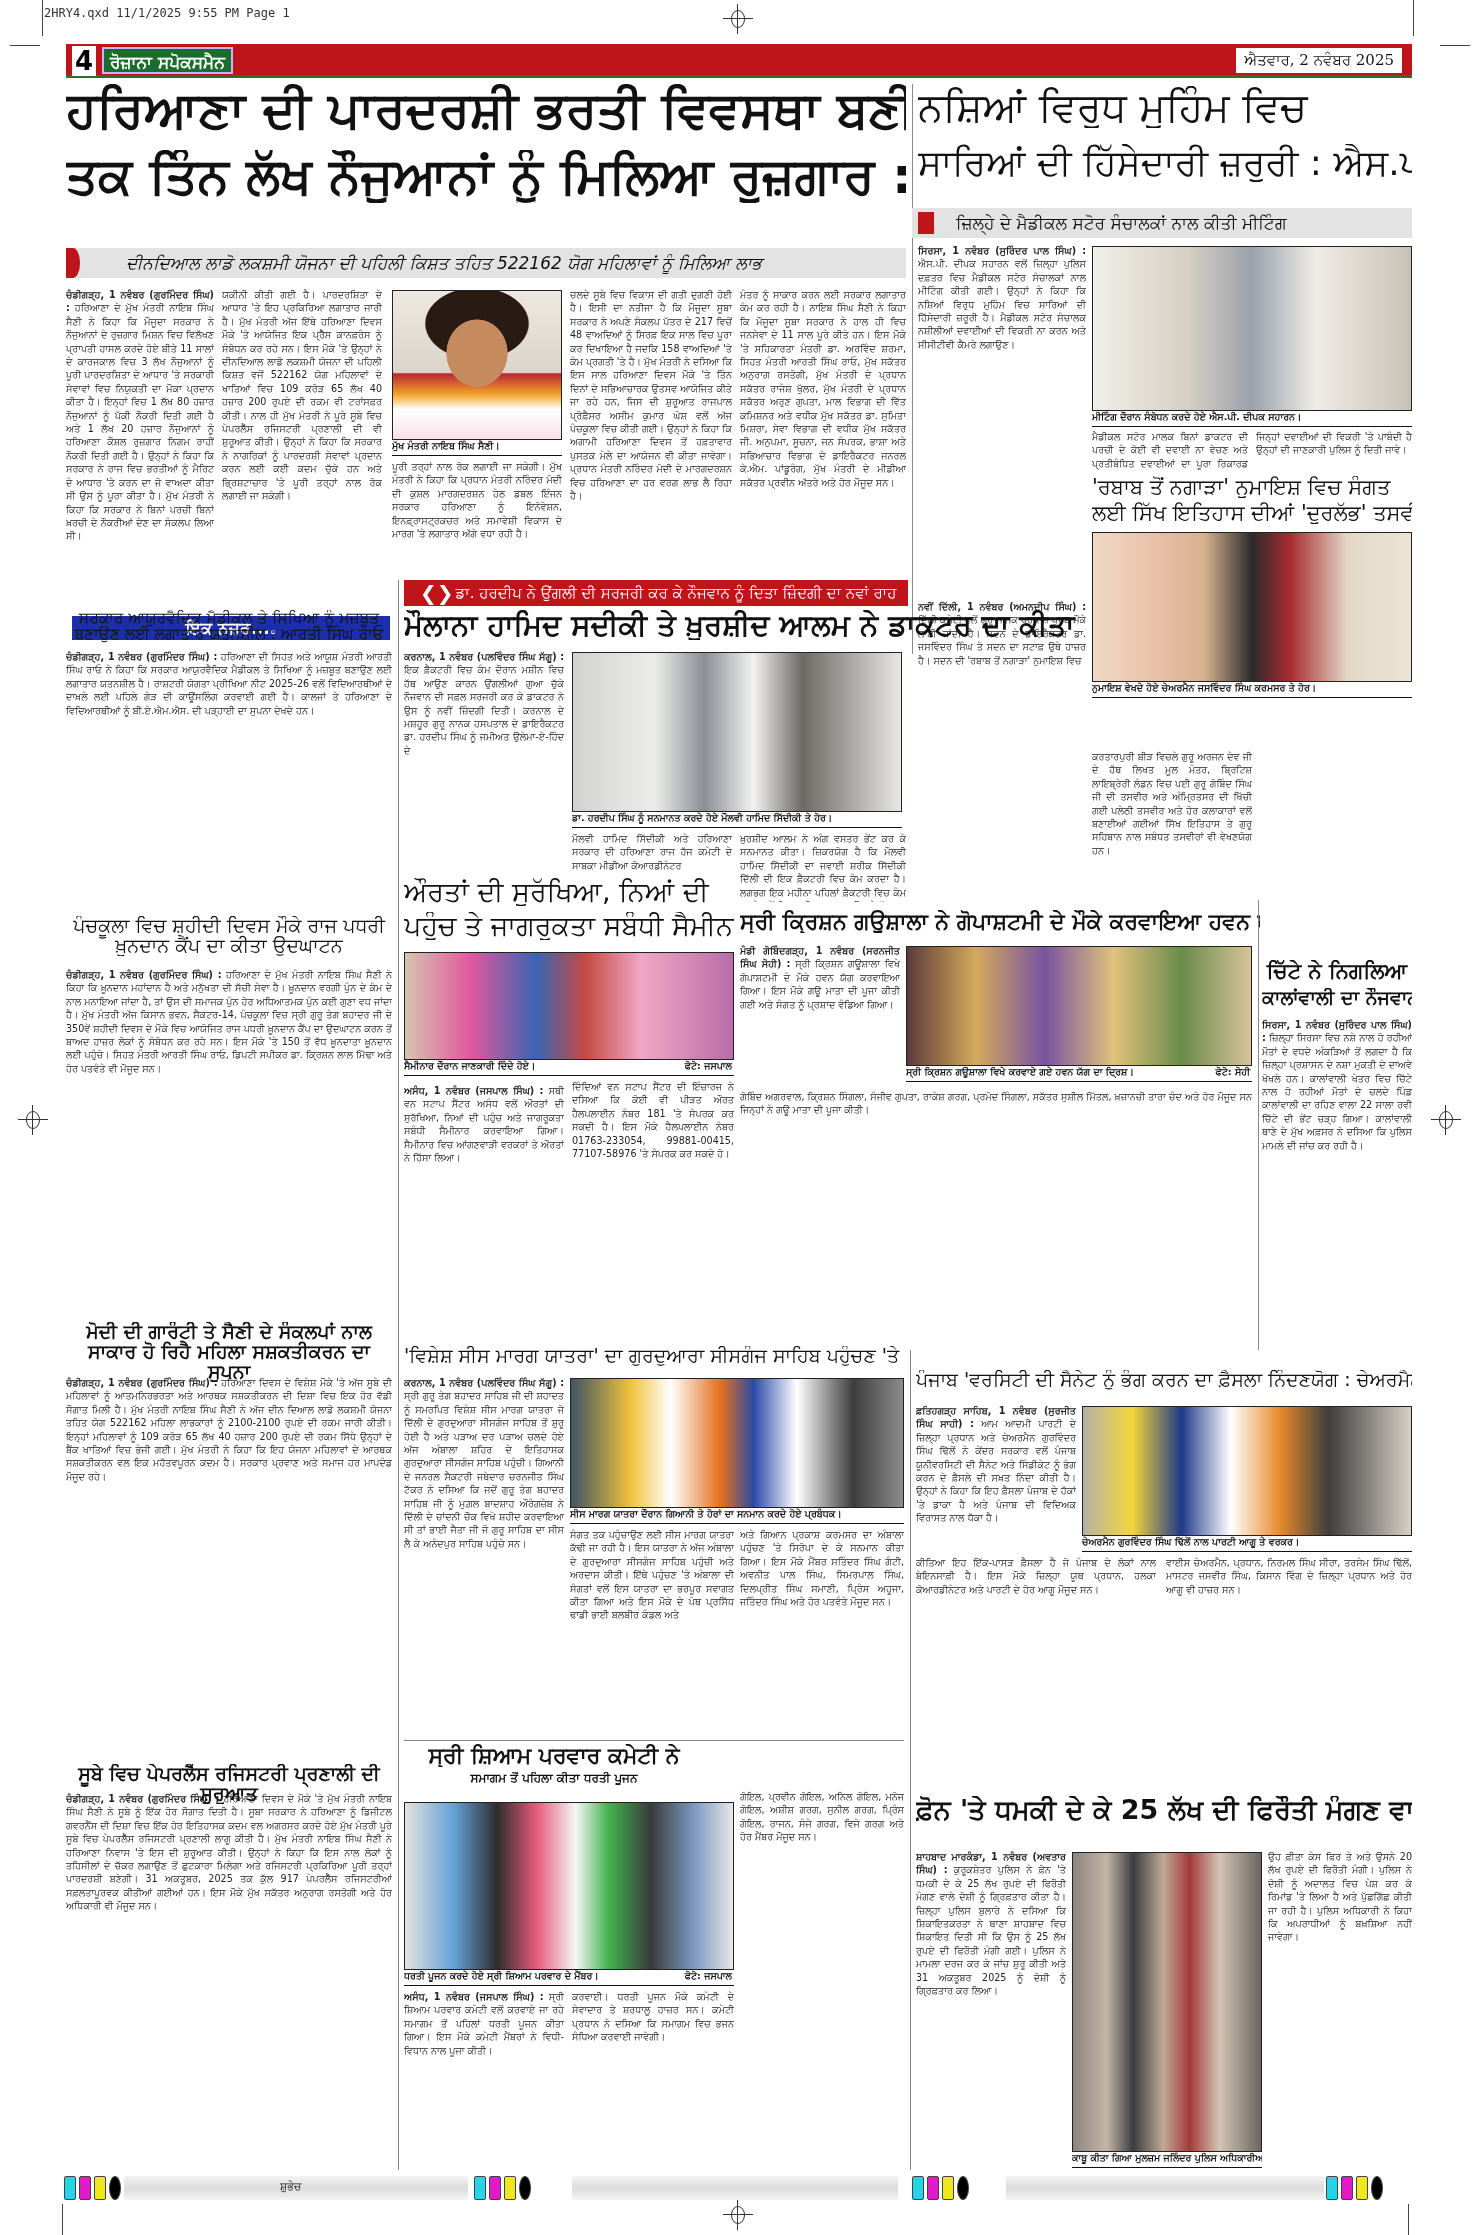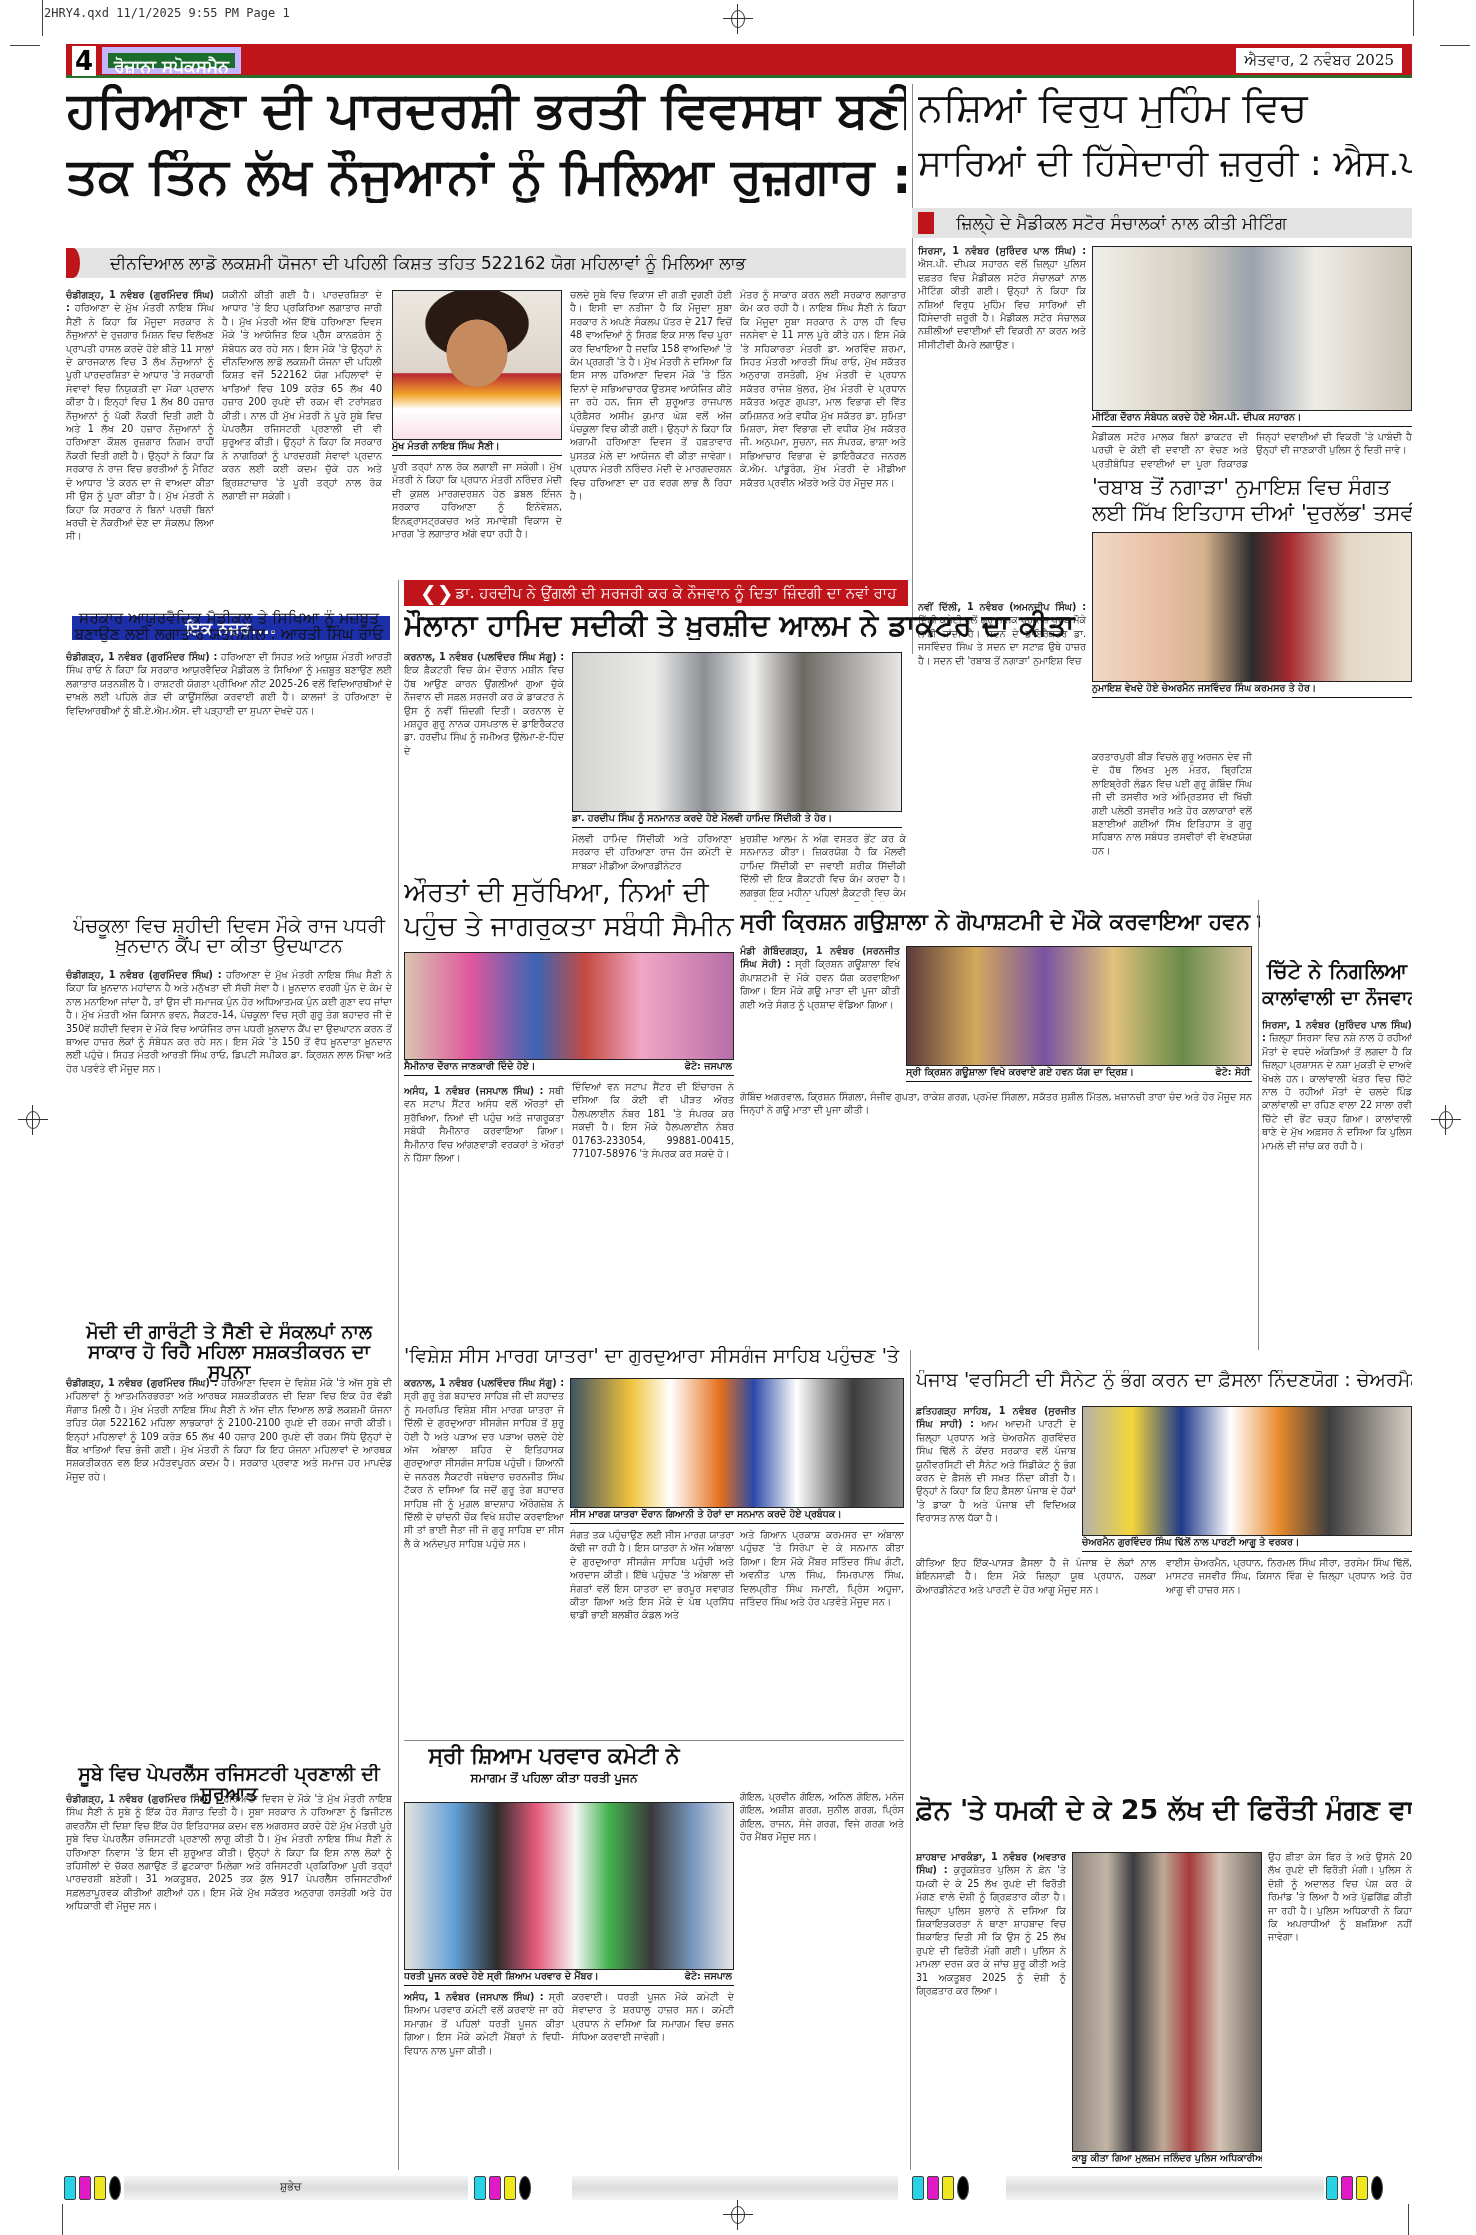--- a/index.html
+++ b/index.html
@@ -10,21 +10,21 @@
   .reg { position: absolute; width: 30px; height: 30px; }
   .reg::before { content: ""; position: absolute; left: 14px; top: 0; width: 1px; height: 30px; background: #333; }
   .reg::after { content: ""; position: absolute; left: 0; top: 14px; width: 30px; height: 1px; background: #333; }
   .reg span { position: absolute; left: 8px; top: 6px; width: 14px; height: 18px; border: 1px solid #333; border-radius: 50%; }
   .trim-v { position: absolute; width: 1px; background: #444; }
   .trim-h { position: absolute; height: 1px; background: #444; }
 
   
   .masthead { position: absolute; left: 66px; top: 44px; width: 1346px; height: 34px; background: #c0141b; border-bottom: 3px solid #2a6e2e; }
   .page-no { position: absolute; left: 6px; top: 2px; width: 24px; height: 30px; background: #fff; font: bold 26px "DejaVu Sans", sans-serif; color: #000; text-align: center; line-height: 30px; }
-  .paper-name { position: absolute; left: 36px; top: 3px; padding: 0 6px; height: 27px; background: #1b6d2d; color: #fff; font: bold 17px "DejaVu Sans", sans-serif; line-height: 27px; border: 6px solid #c4b5fd; }
+  .paper-name { position: absolute; left: 36px; top: 3px; padding: 0 6px; height: 27px; background: #1b6d2d; color: #fff; font: bold 17px "DejaVu Sans", sans-serif; line-height: 27px; border: 2px solid #c4b5fd; }
   .section-banner { position: absolute; left: 520px; top: 0; width: 430px; height: 31px; background: #fff; color: #111; font: bold 22px "DejaVu Sans", sans-serif; line-height: 31px; text-align: center; }
   .section-banner::before { content: ""; position: absolute; left: -22px; top: 0; border-top: 16px solid transparent; border-bottom: 15px solid transparent; border-right: 22px solid #fff; }
   .section-banner::after { content: ""; position: absolute; right: -22px; top: 0; border-top: 16px solid transparent; border-bottom: 15px solid transparent; border-left: 22px solid #fff; }
   .date-box { position: absolute; right: 10px; top: 4px; padding: 0 8px; height: 25px; background: #fff; color: #111; font: 15px "DejaVu Serif", serif; line-height: 25px; }
 
   
   .hl { position: absolute; font-family: "DejaVu Sans", sans-serif; font-weight: bold; color: #111; line-height: 1.05; white-space: nowrap; overflow: hidden; }
   .hl-light { font-weight: normal; }
   .sub-bar { position: absolute; background: #e3e3e3; color: #111; font-family: "DejaVu Sans", sans-serif; white-space: nowrap; overflow: hidden; }
   .sub-bar .dot { position: absolute; left: 0; top: 0; width: 14px; height: 100%; background: #c0141b; border-radius: 0 50% 50% 0; }
@@ -85,21 +85,21 @@
 <div class="trim-h" style="left:1440px; top:45px; width:30px;"></div>
 
 <div class="masthead">
   <div class="page-no">4</div>
   <div class="paper-name">ਰੋਜ਼ਾਨਾ ਸਪੋਕਸਮੈਨ</div>
   <div class="date-box">ਐਤਵਾਰ, 2 ਨਵੰਬਰ 2025</div>
 </div>
 
 <div class="hl" style="left:66px; top:84px; width:840px; font-size:50px;">ਹਰਿਆਣਾ ਦੀ ਪਾਰਦਰਸ਼ੀ ਭਰਤੀ ਵਿਵਸਥਾ ਬਣੀ ਮਿਸਾਲ, ਹੁਣ</div>
 <div class="hl" style="left:66px; top:150px; width:840px; font-size:50px;">ਤਕ ਤਿੰਨ ਲੱਖ ਨੌਜੁਆਨਾਂ ਨੂੰ ਮਿਲਿਆ ਰੁਜ਼ਗਾਰ : ਮੁੱਖ ਮੰਤਰੀ</div>
-<div class="sub-bar" style="left:66px; top:248px; width:840px; height:30px; font-size:17px; line-height:30px; padding-left:44px;">
+<div class="sub-bar" style="left:66px; top:248px; width:840px; height:30px; font-size:17px; line-height:30px; padding-left:60px;font-style:italic;">
   <span class="dot"></span>
   <span>ਦੀਨਦਿਆਲ ਲਾਡੋ ਲਕਸ਼ਮੀ ਯੋਜਨਾ ਦੀ ਪਹਿਲੀ ਕਿਸ਼ਤ ਤਹਿਤ 522162 ਯੋਗ ਮਹਿਲਾਵਾਂ ਨੂੰ ਮਿਲਿਆ ਲਾਭ</span>
 </div>
 
 <div class="col" style="left:66px; top:288px; width:148px; height:330px;">
   <b>ਚੰਡੀਗੜ੍ਹ, 1 ਨਵੰਬਰ (ਗੁਰਮਿੰਦਰ ਸਿੰਘ) :</b>
   <span>ਹਰਿਆਣਾ ਦੇ ਮੁੱਖ ਮੰਤਰੀ ਨਾਇਬ ਸਿੰਘ ਸੈਣੀ ਨੇ ਕਿਹਾ ਕਿ ਮੌਜੂਦਾ ਸਰਕਾਰ ਨੇ ਨੌਜੁਆਨਾਂ ਦੇ ਰੁਜ਼ਗਾਰ ਮਿਸ਼ਨ ਵਿਚ ਵਿਲੱਖਣ ਪ੍ਰਾਪਤੀ ਹਾਸਲ ਕਰਦੇ ਹੋਏ ਬੀਤੇ 11 ਸਾਲਾਂ ਦੇ ਕਾਰਜਕਾਲ ਵਿਚ 3 ਲੱਖ ਨੌਜੁਆਨਾਂ ਨੂੰ ਪੂਰੀ ਪਾਰਦਰਸ਼ਿਤਾ ਦੇ ਆਧਾਰ 'ਤੇ ਸਰਕਾਰੀ ਸੇਵਾਵਾਂ ਵਿਚ ਨਿਯੁਕਤੀ ਦਾ ਮੌਕਾ ਪ੍ਰਦਾਨ ਕੀਤਾ ਹੈ। ਇਨ੍ਹਾਂ ਵਿਚ 1 ਲੱਖ 80 ਹਜ਼ਾਰ ਨੌਜੁਆਨਾਂ ਨੂੰ ਪੱਕੀ ਨੌਕਰੀ ਦਿਤੀ ਗਈ ਹੈ ਅਤੇ 1 ਲੱਖ 20 ਹਜ਼ਾਰ ਨੌਜੁਆਨਾਂ ਨੂੰ ਹਰਿਆਣਾ ਕੌਸ਼ਲ ਰੁਜ਼ਗਾਰ ਨਿਗਮ ਰਾਹੀਂ ਨੌਕਰੀ ਦਿਤੀ ਗਈ ਹੈ। ਉਨ੍ਹਾਂ ਨੇ ਕਿਹਾ ਕਿ ਸਰਕਾਰ ਨੇ ਰਾਜ ਵਿਚ ਭਰਤੀਆਂ ਨੂੰ ਮੈਰਿਟ ਦੇ ਆਧਾਰ 'ਤੇ ਕਰਨ ਦਾ ਜੋ ਵਾਅਦਾ ਕੀਤਾ ਸੀ ਉਸ ਨੂੰ ਪੂਰਾ ਕੀਤਾ ਹੈ। ਮੁੱਖ ਮੰਤਰੀ ਨੇ ਕਿਹਾ ਕਿ ਸਰਕਾਰ ਨੇ ਬਿਨਾਂ ਪਰਚੀ ਬਿਨਾਂ ਖ਼ਰਚੀ ਦੇ ਨੌਕਰੀਆਂ ਦੇਣ ਦਾ ਸੰਕਲਪ ਲਿਆ ਸੀ।</span>
 </div>
 <div class="col" style="left:222px; top:288px; width:160px; height:330px;">
   <span>ਯਕੀਨੀ ਕੀਤੀ ਗਈ ਹੈ। ਪਾਰਦਰਸ਼ਿਤਾ ਦੇ ਆਧਾਰ 'ਤੇ ਇਹ ਪ੍ਰਕਿਰਿਆ ਲਗਾਤਾਰ ਜਾਰੀ ਹੈ। ਮੁੱਖ ਮੰਤਰੀ ਅੱਜ ਇੱਥੇ ਹਰਿਆਣਾ ਦਿਵਸ ਮੌਕੇ 'ਤੇ ਆਯੋਜਿਤ ਇਕ ਪ੍ਰੈੱਸ ਕਾਨਫ਼ਰੰਸ ਨੂੰ ਸੰਬੋਧਨ ਕਰ ਰਹੇ ਸਨ। ਇਸ ਮੌਕੇ 'ਤੇ ਉਨ੍ਹਾਂ ਨੇ ਦੀਨਦਿਆਲ ਲਾਡੋ ਲਕਸ਼ਮੀ ਯੋਜਨਾ ਦੀ ਪਹਿਲੀ ਕਿਸ਼ਤ ਵਜੋਂ 522162 ਯੋਗ ਮਹਿਲਾਵਾਂ ਦੇ ਖਾਤਿਆਂ ਵਿਚ 109 ਕਰੋੜ 65 ਲੱਖ 40 ਹਜ਼ਾਰ 200 ਰੁਪਏ ਦੀ ਰਕਮ ਵੀ ਟਰਾਂਸਫ਼ਰ ਕੀਤੀ। ਨਾਲ ਹੀ ਮੁੱਖ ਮੰਤਰੀ ਨੇ ਪੂਰੇ ਸੂਬੇ ਵਿਚ ਪੇਪਰਲੈੱਸ ਰਜਿਸਟਰੀ ਪ੍ਰਣਾਲੀ ਦੀ ਵੀ ਸ਼ੁਰੂਆਤ ਕੀਤੀ। ਉਨ੍ਹਾਂ ਨੇ ਕਿਹਾ ਕਿ ਸਰਕਾਰ ਨੇ ਨਾਗਰਿਕਾਂ ਨੂੰ ਪਾਰਦਰਸ਼ੀ ਸੇਵਾਵਾਂ ਪ੍ਰਦਾਨ ਕਰਨ ਲਈ ਕਈ ਕਦਮ ਚੁੱਕੇ ਹਨ ਅਤੇ ਭ੍ਰਿਸ਼ਟਾਚਾਰ 'ਤੇ ਪੂਰੀ ਤਰ੍ਹਾਂ ਨਾਲ ਰੋਕ ਲਗਾਈ ਜਾ ਸਕੇਗੀ।</span>

